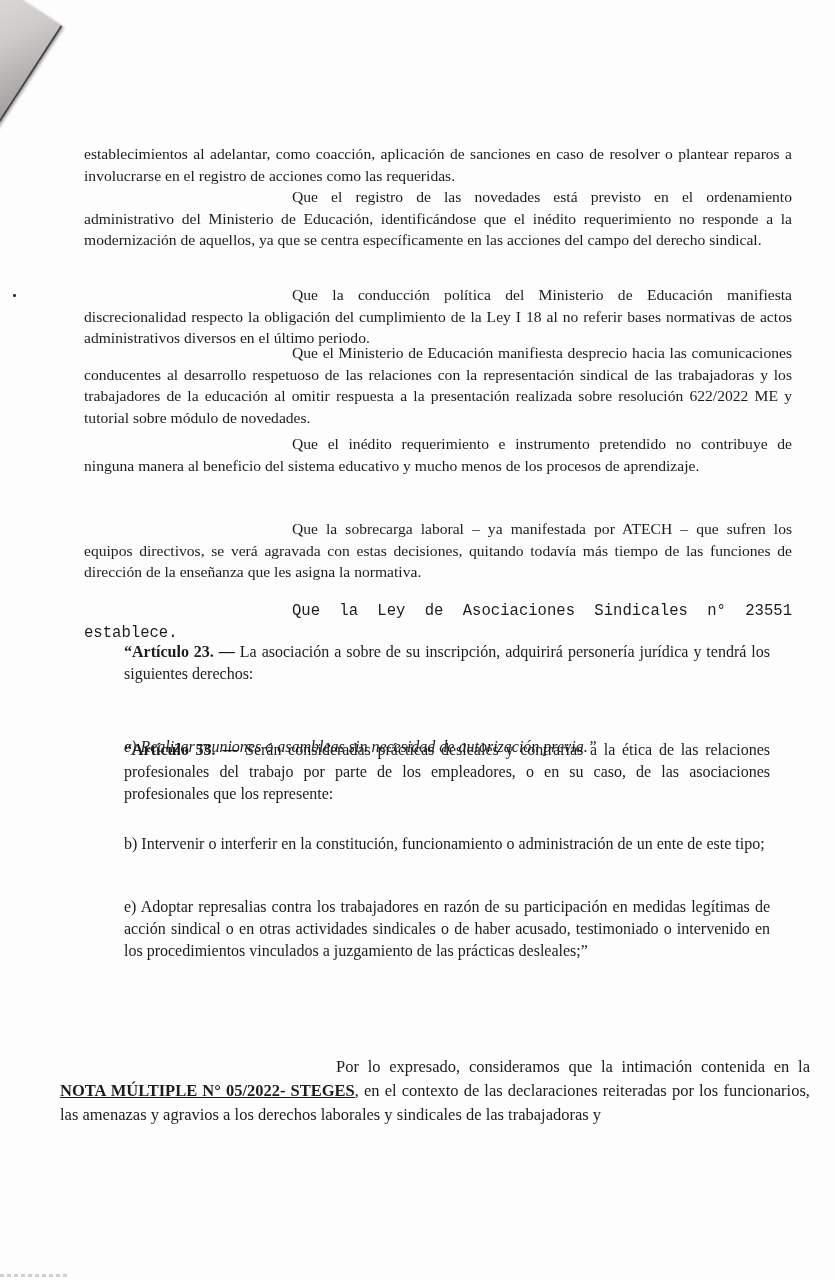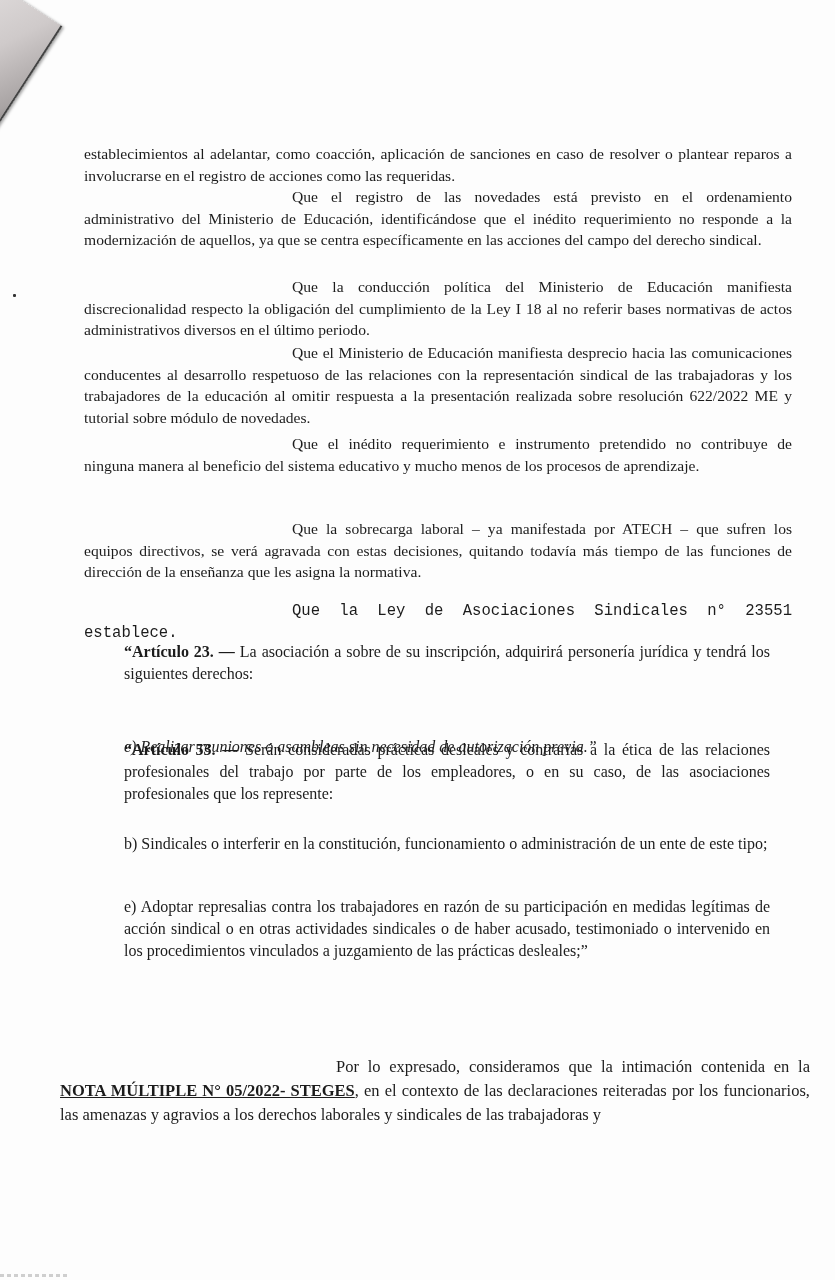--- a/index.html
+++ b/index.html
@@ -40,35 +40,35 @@
 </head>
 <body>
 
 <div class="page-curl"></div>
 <div class="stray-mark"></div>
 
 <p class="p body-para" style="top:127px;">establecimientos al adelantar, como coacción, aplicación de sanciones en caso de resolver o plantear reparos a involucrarse en el registro de acciones como las requeridas.</p>
 
 <p class="p body-para indent" style="top:170px;">Que el registro de las novedades está previsto en el ordenamiento administrativo del Ministerio de Educación, identificándose que el inédito requerimiento no responde a la modernización de aquellos, ya que se centra específicamente en las acciones del campo del derecho sindical.</p>
 
-<p class="p body-para indent" style="top:260px;">Que la conducción política del Ministerio de Educación manifiesta discrecionalidad respecto la obligación del cumplimiento de la Ley I 18 al no referir bases normativas de actos administrativos diversos en el último periodo.</p>
+<p class="p body-para indent" style="top:268px;">Que la conducción política del Ministerio de Educación manifiesta discrecionalidad respecto la obligación del cumplimiento de la Ley I 18 al no referir bases normativas de actos administrativos diversos en el último periodo.</p>
 
 <p class="p body-para indent" style="top:326px;">Que el Ministerio de Educación manifiesta desprecio hacia las comunicaciones conducentes al desarrollo respetuoso de las relaciones con la representación sindical de las trabajadoras y los trabajadores de la educación al omitir respuesta a la presentación realizada sobre resolución 622/2022 ME y tutorial sobre módulo de novedades.</p>
 
 <p class="p body-para indent" style="top:417px;">Que el inédito requerimiento e instrumento pretendido no contribuye de ninguna manera al beneficio del sistema educativo y mucho menos de los procesos de aprendizaje.</p>
 
 <p class="p body-para indent" style="top:502px;">Que la sobrecarga laboral – ya manifestada por ATECH – que sufren los equipos directivos, se verá agravada con estas decisiones, quitando todavía más tiempo de las funciones  de dirección de la enseñanza que les asigna la normativa.</p>
 
 <p class="p body-para indent" style="top:585px;font-family:Liberation Mono, monospace;">Que la Ley de Asociaciones Sindicales n° 23551 establece.</p>
 
 <p class="p quote" style="top:625px;"><span class="b">“Artículo 23. —</span><span> La asociación a sobre de su inscripción, adquirirá personería jurídica y tendrá los siguientes derechos:</span></p>
 
 <p class="p quote" style="top:720px;font-style:italic;">e) Realizar reuniones o asambleas sin necesidad de autorización previa.”</p>
 
 <p class="p quote" style="top:723px;"><span class="b">“Artículo 53. —</span><span> Serán consideradas prácticas desleales y contrarias a la ética de las relaciones profesionales del trabajo por parte de los empleadores, o en su caso, de las asociaciones profesionales que los represente:</span></p>
 
-<p class="p quote" style="top:817px;">b) Sindicales o interferir en la constitución, funcionamiento o administración de un ente de este tipo;</p>
+<p class="p quote" style="top:817px;">b) Intervenir o interferir en la constitución, funcionamiento o administración de un ente de este tipo;</p>
 
 <p class="p quote" style="top:880px;">e) Adoptar represalias contra los trabajadores en razón de su participación en medidas legítimas de acción sindical o en otras actividades sindicales o de haber acusado, testimoniado o intervenido en los procedimientos vinculados a juzgamiento de las prácticas desleales;”</p>
 
 <p class="p body-para indent" style="top:1039px; left:44px; width:750px; font-size:16.5px; line-height:24px; text-indent:276px;"><span>Por lo expresado, consideramos que la intimación contenida en la </span><span class="u">NOTA MÚLTIPLE  N° 05/2022- STEGES</span><span>, en el contexto de las declaraciones reiteradas por los funcionarios, las amenazas y agravios a los derechos laborales y sindicales de las trabajadoras y</span></p>
 
 <div class="bottom-marks"></div>
 
 </body></html>

